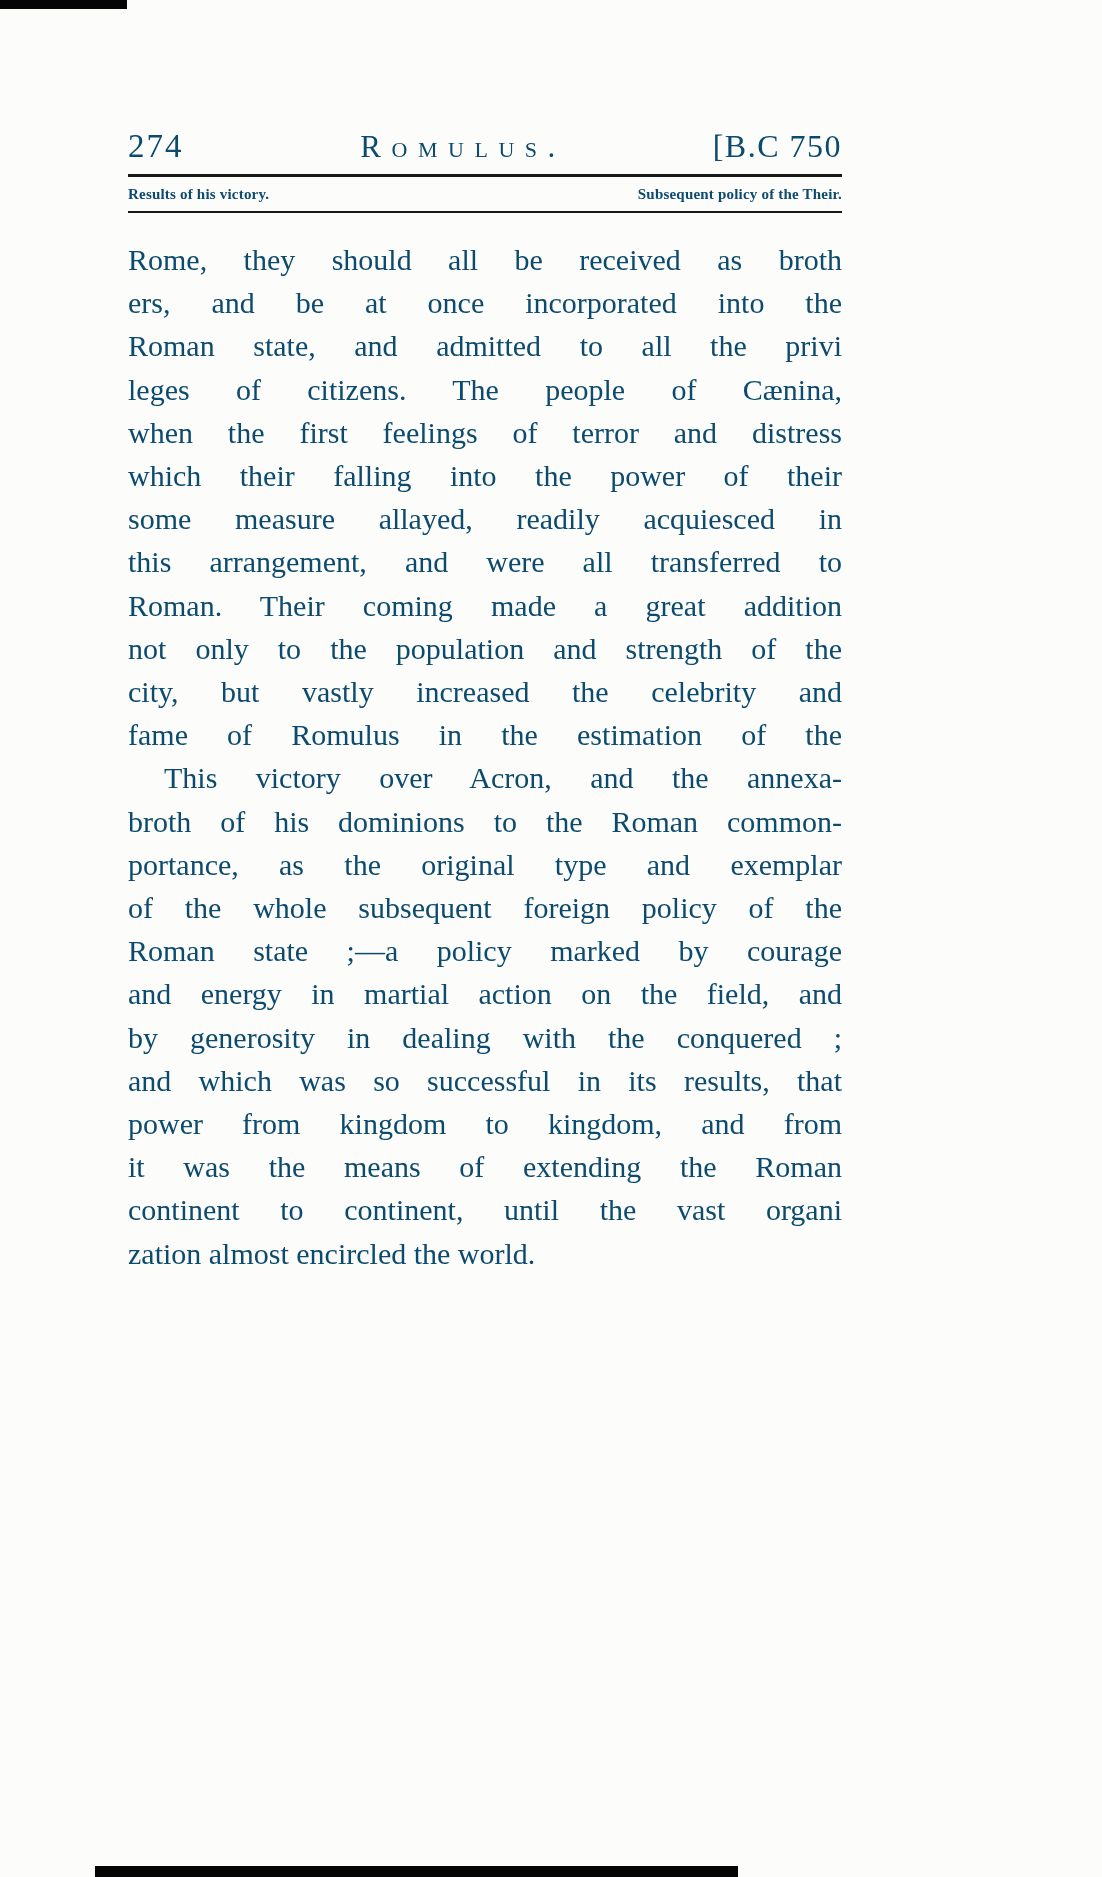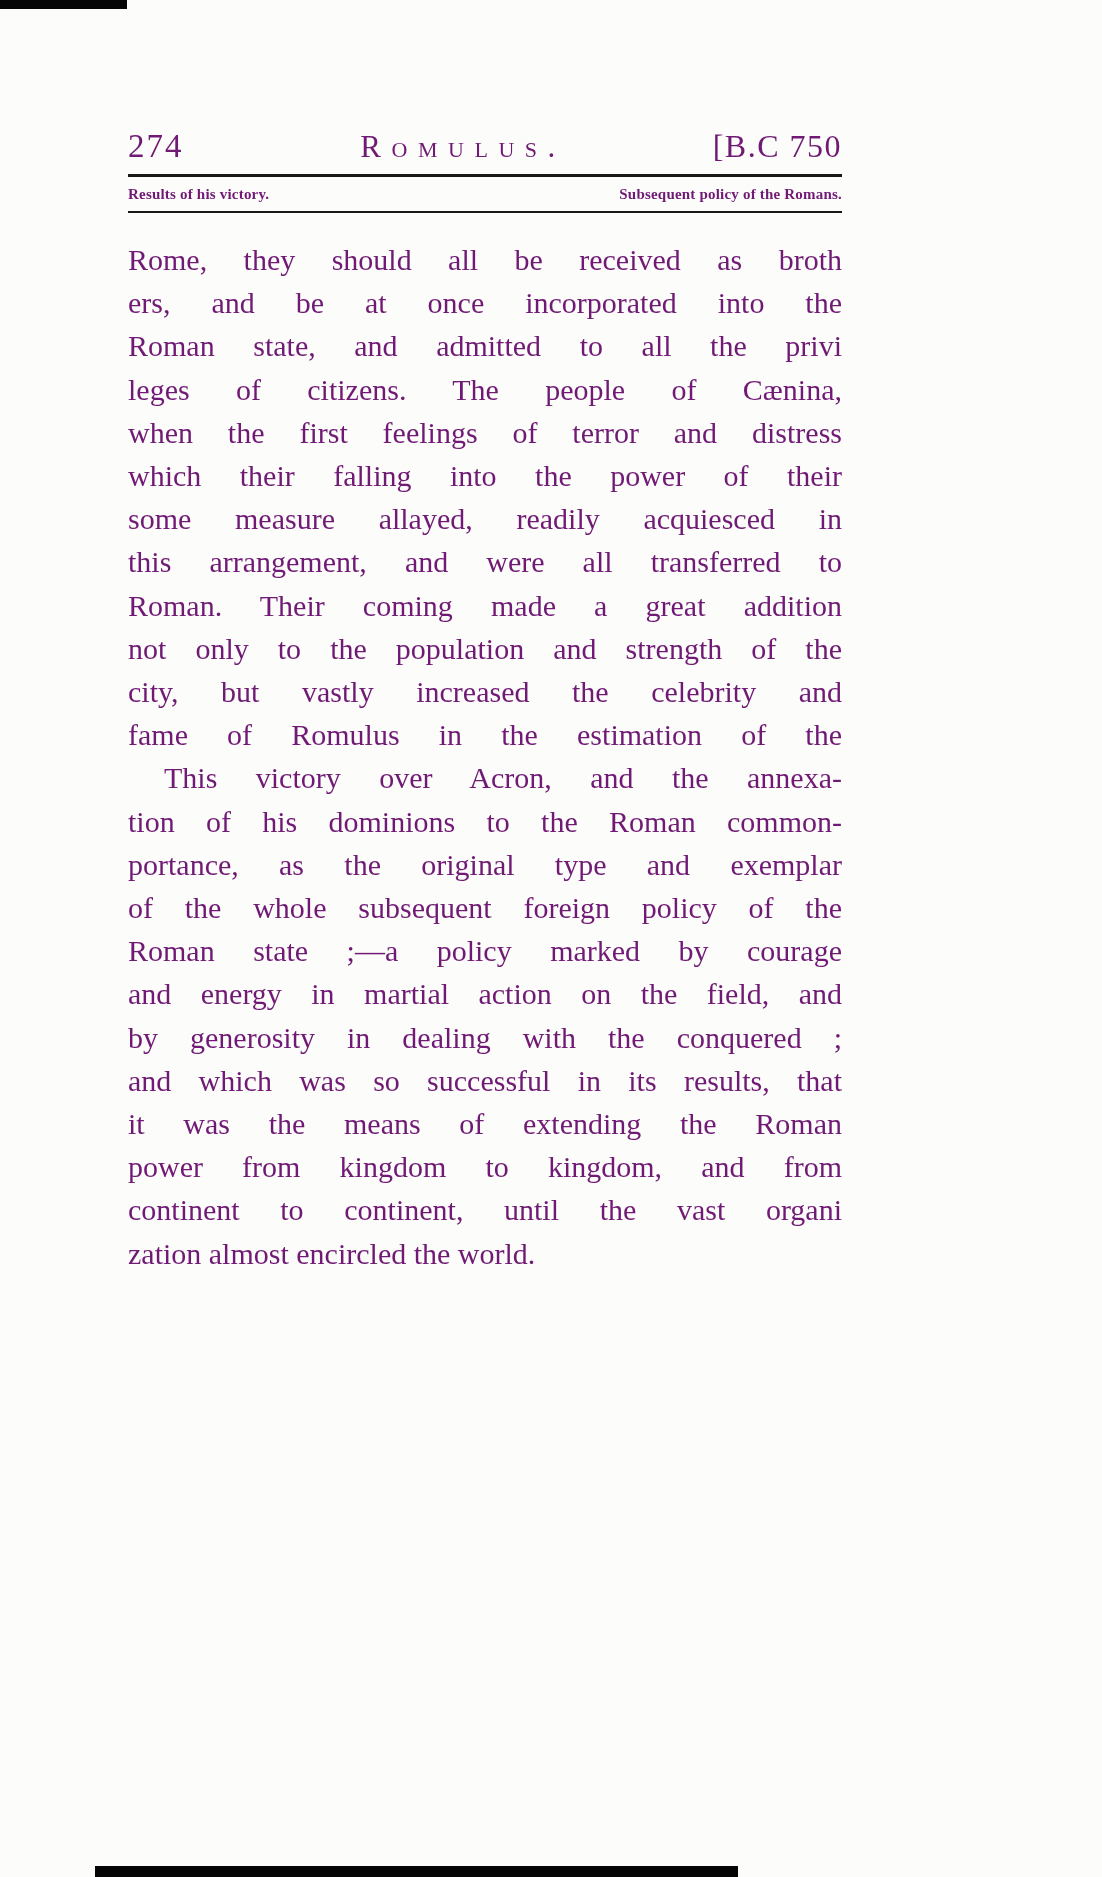--- a/index.html
+++ b/index.html
@@ -7,21 +7,21 @@
     padding: 0;
     background: #e8e8e6;
   }
   .page {
     position: relative;
     width: 1102px;
     height: 1877px;
     margin: 0 auto;
     background: #fcfcfa;
     font-family: "Liberation Serif", "DejaVu Serif", serif;
-    color: #701a75;
+    color: #0c4a6e;
     overflow: hidden;
   }
   .edge-top {
     position: absolute;
     top: 0;
     left: 0;
     width: 127px;
     height: 9px;
     background: #050505;
   }
@@ -104,48 +104,48 @@
     <div class="header-row">
       <span class="page-number">274</span>
       <span class="running-title">Romulus.</span>
       <span class="date-marker">[B.C 750</span>
     </div>
 
     <div class="rule-1"></div>
 
     <div class="subheader-row">
       <span class="subheader-left">Results of his victory.</span>
-      <span class="subheader-right">Subsequent policy of the Romans.</span>
+      <span class="subheader-right">Subsequent policy of the Their.</span>
     </div>
 
     <div class="rule-2"></div>
 
     <div class="body-text">
         <div class="line">Rome, they should all be received as broth</div>
         <div class="line">ers, and be at once incorporated into the</div>
         <div class="line">Roman state, and admitted to all the privi</div>
         <div class="line">leges of citizens. The people of Cænina,</div>
         <div class="line">when the first feelings of terror and distress</div>
         <div class="line">which their falling into the power of their</div>
         <div class="line">some measure allayed, readily acquiesced in</div>
         <div class="line">this arrangement, and were all transferred to</div>
         <div class="line">Roman. Their coming made a great addition</div>
         <div class="line">not only to the population and strength of the</div>
         <div class="line">city, but vastly increased the celebrity and</div>
         <div class="line">fame of Romulus in the estimation of the</div>
         <div class="line indent">This victory over Acron, and the annexa-</div>
-        <div class="line">tion of his dominions to the Roman common-</div>
+        <div class="line">broth of his dominions to the Roman common-</div>
         <div class="line">portance, as the original type and exemplar</div>
         <div class="line">of the whole subsequent foreign policy of the</div>
         <div class="line">Roman state ;—a policy marked by courage</div>
         <div class="line">and energy in martial action on the field, and</div>
         <div class="line">by generosity in dealing with the conquered ;</div>
         <div class="line">and which was so successful in its results, that</div>
+        <div class="line">power from kingdom to kingdom, and from</div>
         <div class="line">it was the means of extending the Roman</div>
-        <div class="line">power from kingdom to kingdom, and from</div>
         <div class="line">continent to continent, until the vast organi</div>
         <div class="line last">zation almost encircled the world.</div>
       </div>
 
   </div>
 
   <div class="edge-bottom"></div>
 
 </div>
 

